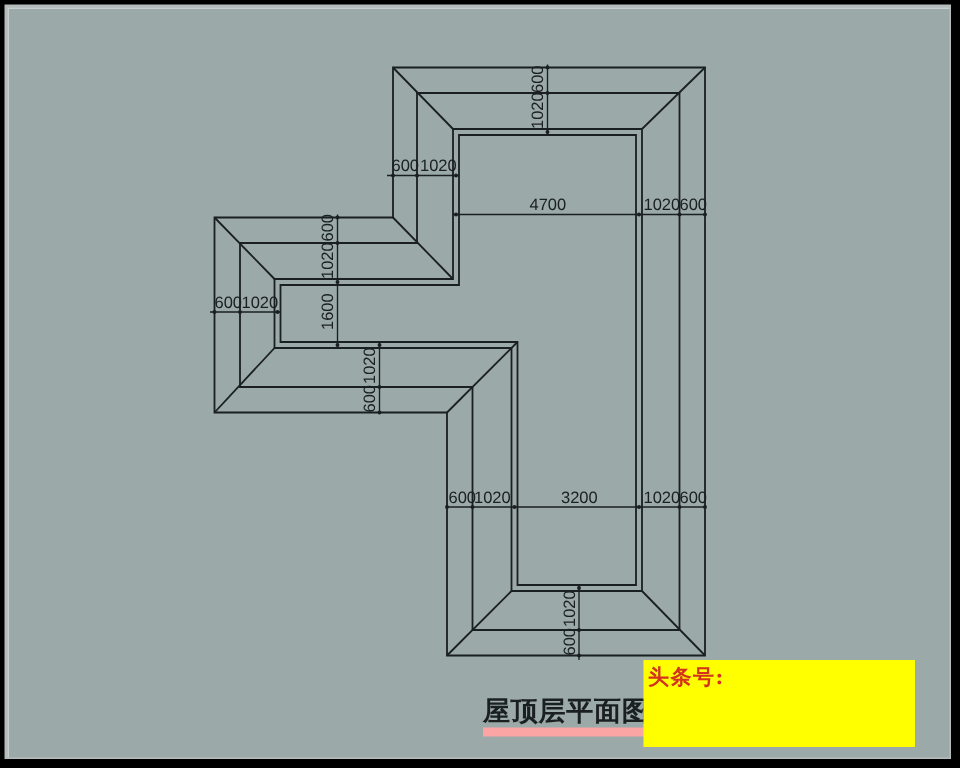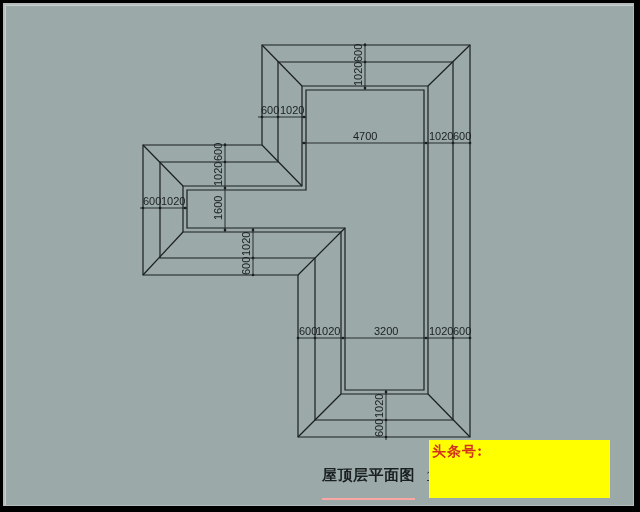--- a/index.html
+++ b/index.html
@@ -1,21 +1,21 @@
 <!DOCTYPE html>
 <html><head>
 <meta charset="utf-8">
 <style>
   html, body { margin:0; padding:0; }
   body { width:640px; height:512px; overflow:hidden; background:#000; position:relative; font-family:"Liberation Sans", sans-serif; }
   .frame { position:absolute; left:3px; top:3px; width:631px; height:503px; background:#b5bcbb; }
   .canvas { position:absolute; left:5px; top:5px; width:627px; height:499px; background:#9ba9a8; border-left:1px solid #c8cfce; border-top:1px solid #c8cfce; }
   svg.plan { position:absolute; left:0; top:0; width:640px; height:512px; }
   .dim { font-family:"Liberation Sans", sans-serif; font-size:11px; fill:#1a1f1f; }
-  .title { position:absolute; left:322px; top:466px; font-family:"DejaVu Sans", sans-serif; font-size:15px; font-weight:bold; color:#1a1f1f; border-bottom:2px solid #fca5a5; line-height:18px; padding-bottom:14px; letter-spacing:0.5px; }
+  .title { position:absolute; left:322px; top:466px; font-family:"DejaVu Sans", sans-serif; font-size:18px; font-weight:bold; color:#1a1f1f; border-bottom:6px solid #fca5a5; line-height:18px; padding-bottom:1px; letter-spacing:0.5px; }
   .scale { position:absolute; left:426px; top:468px; font-size:14px; color:#333; font-family:"Liberation Sans", sans-serif; }
   .banner { position:absolute; left:429px; top:440px; width:181px; height:58px; background:#ffff00; }
   .banner .l1, .banner .l2 { position:absolute; left:3px; font-family:"DejaVu Serif", serif; font-weight:bold; color:#d2321e; font-size:14px; letter-spacing:1px; white-space:nowrap; }
   .banner .l1 { top:3px; }
   .banner .l2 { top:21px; }
 </style>
 </head>
 <body>
 
 <div class="frame"></div>

